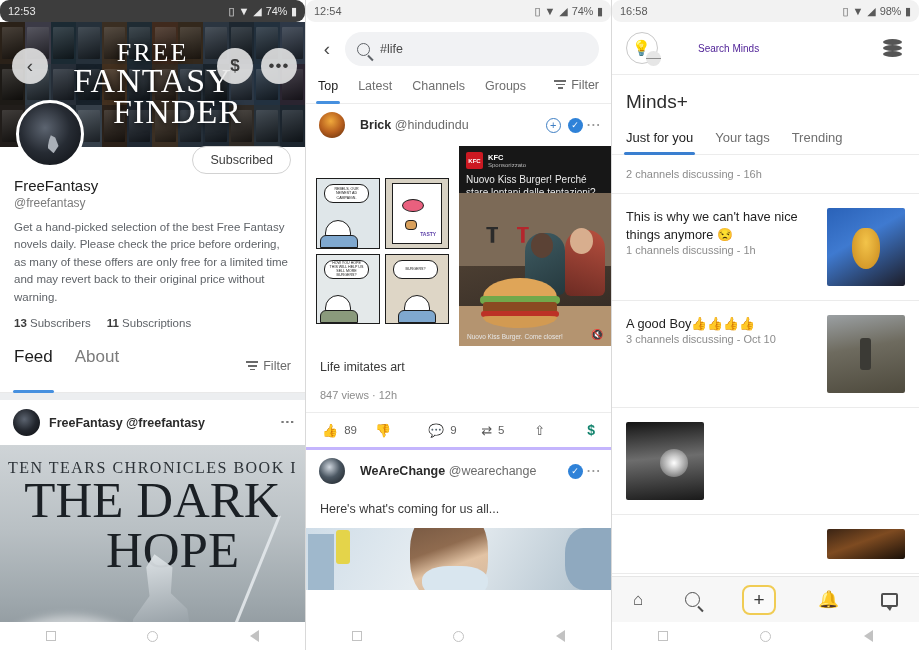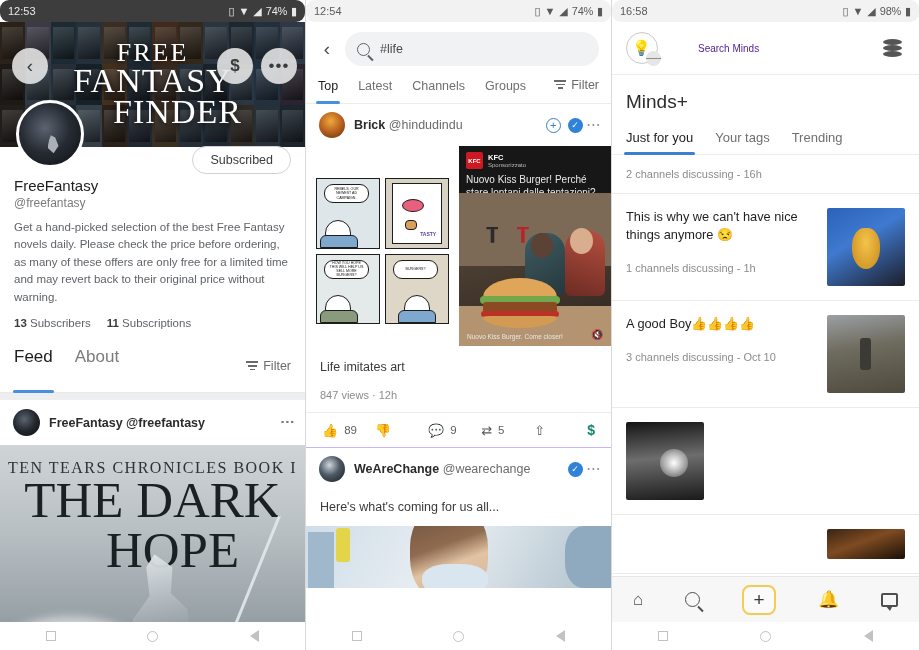--- a/index.html
+++ b/index.html
@@ -158,21 +158,21 @@
   }
   .mag { width: 13px; height: 13px; border: 1.8px solid #5f6368; border-radius: 50%; position: relative; flex: none; }
   .mag::after { content:""; position:absolute; right:-5px; bottom:-4px; width:7px; height:1.8px; background:#5f6368; transform:rotate(45deg); }
   .sf-text { font-size: 12.5px; color: #4b4b4b; }
 
   .tabsrow2 { display: flex; align-items: center; padding: 0 12px; border-bottom: 1px solid #ececec; }
   .tab2 { font-size: 12.5px; color: #6f6f6f; padding: 5px 0 10px; margin-right: 20px; position: relative; }
   .tab2.active { color: #1d1d1d; }
   .tab2.active::after { content:""; position:absolute; left:-2px; right:-2px; bottom:-1px; height:3px; background:#4690df; border-radius:2px; }
 
-  .post2head { display: flex; align-items: center; padding: 8px 13px; gap: 9px; }
+  .post2head { display: flex; align-items: center; padding: 8px 13px; gap: 15px; }
   .av-brick {
     width: 26px; height: 26px; border-radius: 50%; flex: none;
     background: radial-gradient(circle at 45% 35%, #f0a93c 0%, #b8601e 50%, #5d2c0c 100%);
   }
   .av-wac {
     width: 26px; height: 26px; border-radius: 50%; flex: none;
     background: radial-gradient(circle at 40% 35%, #cfd6de 0%, #4c5863 45%, #171c21 100%);
   }
   .plus-circ { width:15px;height:15px;border:1.6px solid #3f7fc4;border-radius:50%;color:#3f7fc4;font-size:11px;display:flex;align-items:center;justify-content:center;line-height:1;}
   .verif { width:15px;height:15px;border-radius:50%;background:#2f82d8;color:#fff;font-size:9px;display:flex;align-items:center;justify-content:center;flex:none;}
@@ -247,21 +247,21 @@
   .m-title { font-size: 19px; color: #2c2c2c; padding: 16px 14px 14px; }
   .tabsrow3 { display: flex; align-items: center; padding: 0 14px; border-bottom: 1px solid #ececec; }
   .tab3 { font-size: 13px; color: #6f6f6f; padding: 3px 0 9px; margin-right: 22px; position: relative; }
   .tab3.active { color: #1d1d1d; }
   .tab3.active::after { content:""; position:absolute; left:-2px; right:-2px; bottom:-1px; height:3px; background:#3a7fd0; border-radius:2px; }
 
   .dlist { }
   .drow { display: flex; align-items: flex-start; padding: 14px 14px; gap: 12px; border-bottom: 1px solid #ebebeb; min-height: 46px; }
   .drow-txt { flex: 1; min-width: 0; }
   .d-title { font-size: 12.8px; color: #1f1f1f; line-height: 1.42; }
-  .d-sub { font-size: 11px; color: #8c8c8c; margin-top: 18px; }
+  .d-sub { font-size: 11px; color: #8c8c8c; margin-top: 0; }
   .d-thumb { width: 78px; height: 78px; flex: none; border-radius: 2px; overflow: hidden; position: relative; }
   .th1 { background: linear-gradient(150deg,#2a62b8 0%,#3f7ad0 40%,#1d1d28 100%); }
   .th1::after { content:""; position:absolute; left:32%; top:26%; width:36%; height:52%; background:radial-gradient(ellipse at 50% 35%, #f3c44a, #c9881c); border-radius:44% 44% 50% 50%; }
   .th2 { background: linear-gradient(170deg,#9ba0a3 0%,#6e6b5f 42%,#4e4a3d 100%); }
   .th2::after { content:""; position:absolute; left:42%; top:30%; width:14%; height:40%; background:#3b3a35; border-radius:3px; }
   .th3 { background: linear-gradient(175deg,#141414 0%,#6d6d6d 46%,#1a1a1a 100%); }
   .th3::after { content:""; position:absolute; left:44%; top:34%; width:28px; height:28px; border-radius:50%; background:radial-gradient(circle,#fff,rgba(255,255,255,0)); }
   .th4 { background: linear-gradient(160deg,#3a2414 0%,#7e4b21 44%,#1a1008 100%); }
   .drow.noimg { min-height: 0; padding: 13px 14px; }
 
@@ -517,21 +517,21 @@
         <span>5</span>
       </div>
       <div class="act">
         <span class="ic">⇧</span>
       </div>
       <div class="act">
         <span class="ic money">$</span>
       </div>
     </div>
 
-    <div class="post2head" style="border-top:1px solid #c4b5fd">
+    <div class="post2head" style="border-top:3px solid #c4b5fd">
       <div class="av-wac"></div>
       <div class="ph-name"><b>WeAreChange</b> <span style="color:#6b6b6b">@wearechange</span></div>
       <div class="right">
         <span class="verif">✓</span>
         <span class="ph-more dots-v">⋮</span>
       </div>
     </div>
     <div class="post-text" style="padding-top:10px;padding-bottom:12px">Here's what's coming for us all...</div>
     <div class="post2img">
       <div class="p2-l"></div>

